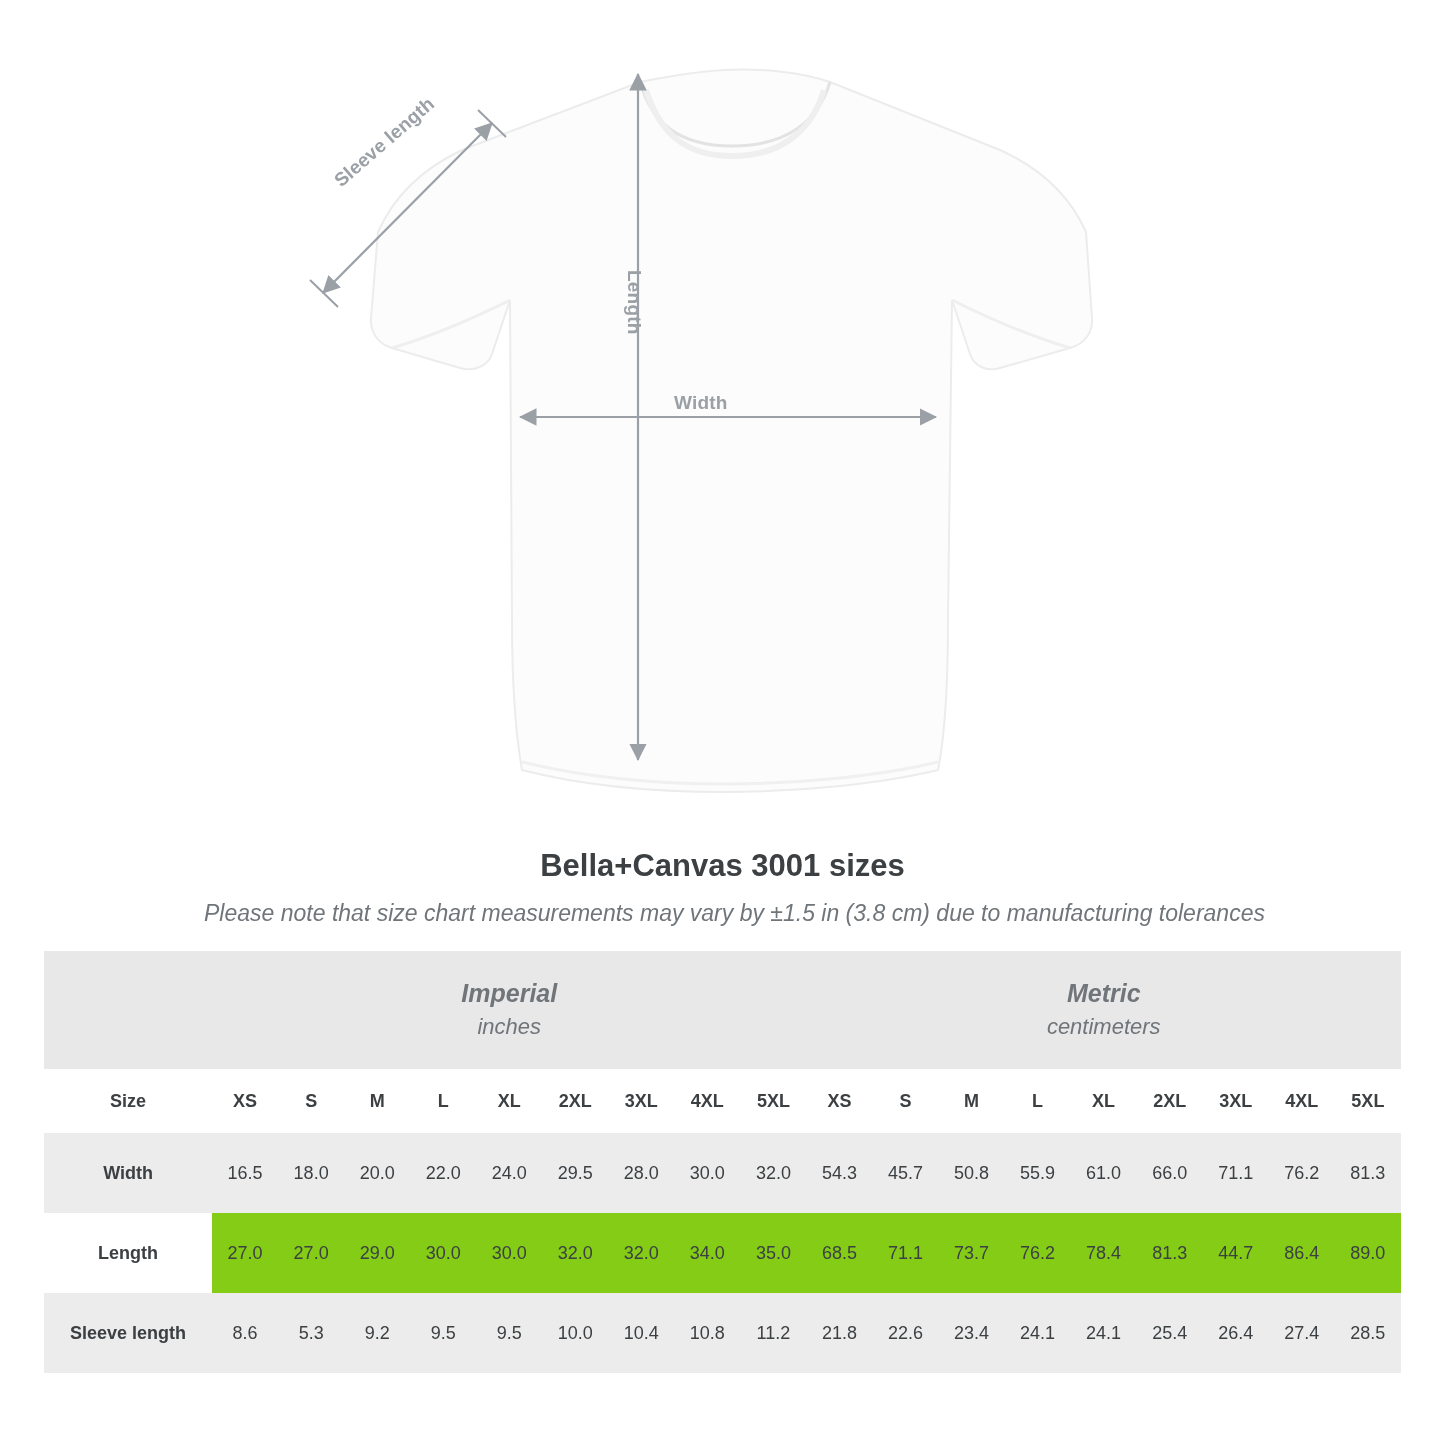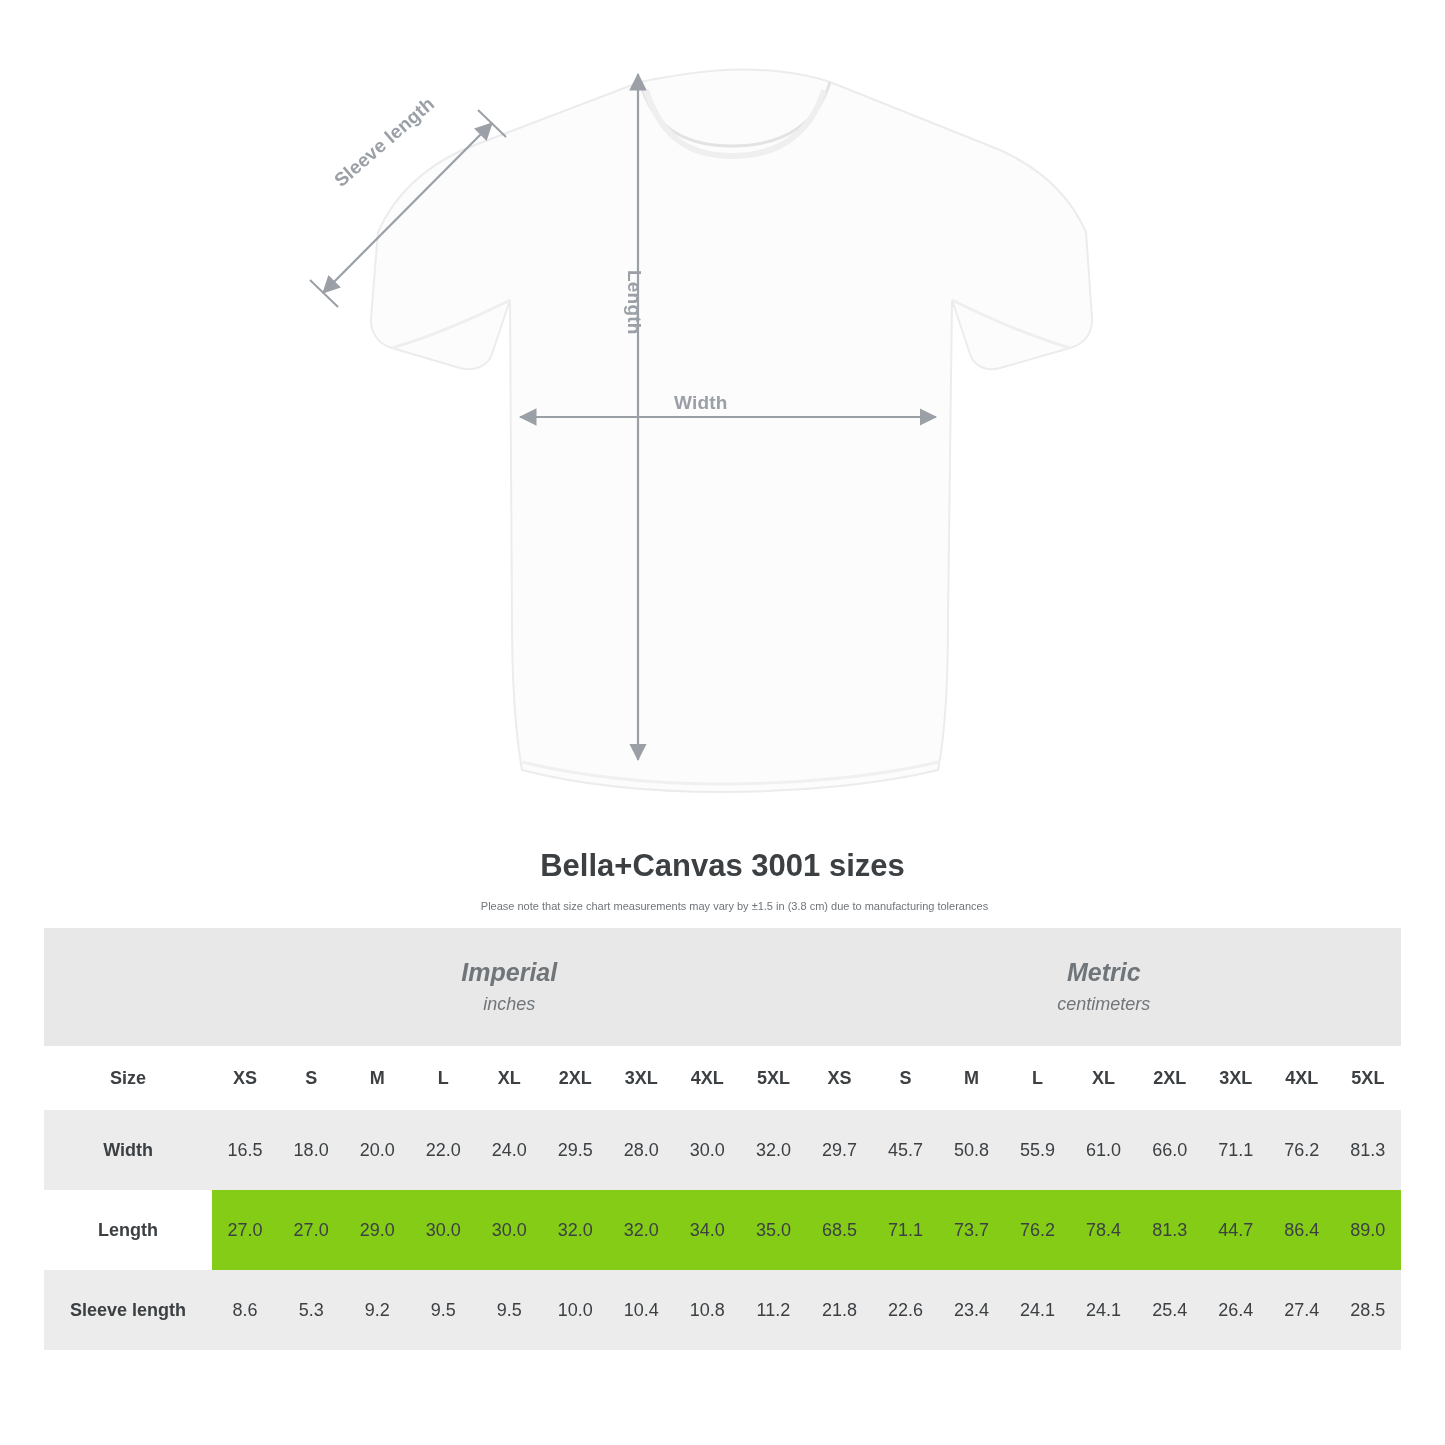--- a/index.html
+++ b/index.html
@@ -60,29 +60,30 @@
     text-align: center;
     padding-top: 18px;
   }
   #chart-title {
     font-size: 31px;
     font-weight: bold;
     color: #3c4043;
     margin: 0 0 16px 0;
   }
   #chart-note {
-    font-size: 11px;
+    font-size: 23px;
+    font-style: italic;
     color: #70757a;
     margin: 0;
     padding-left: 24px;
   }
 
   
   #size-table-wrap {
-    margin-top: 16px;
+    margin-top: 24px;
     padding: 0 44px;
   }
   table#size-table {
     border-collapse: collapse;
     width: 1357px;
     table-layout: fixed;
   }
   table#size-table td, table#size-table th {
     border: none;
     text-align: center;
@@ -96,21 +97,21 @@
     padding: 0;
   }
   .unit-head .unit-name {
     font-size: 25px;
     font-style: italic;
     font-weight: bold;
     color: #70757a;
     line-height: 1.1;
   }
   .unit-head .unit-sub {
-    font-size: 18px;
+    font-size: 22px;
     font-style: italic;
     color: #70757a;
     padding-top: 7px;
   }
   .row-head {
     font-weight: bold;
     color: #3c4043;
     font-size: 19px;
   }
   tr.r-size td { background: #ffffff; height: 64px; font-weight: bold; font-size: 19px; }
@@ -255,21 +256,21 @@
           <td class="row-head">Width</td>
           <td>16.5</td>
           <td>18.0</td>
           <td>20.0</td>
           <td>22.0</td>
           <td>24.0</td>
           <td>29.5</td>
           <td>28.0</td>
           <td>30.0</td>
           <td>32.0</td>
-          <td>29.7</td>
+          <td>54.3</td>
           <td>45.7</td>
           <td>50.8</td>
           <td>55.9</td>
           <td>61.0</td>
           <td>66.0</td>
           <td>71.1</td>
           <td>76.2</td>
           <td>81.3</td>
         </tr>
 

